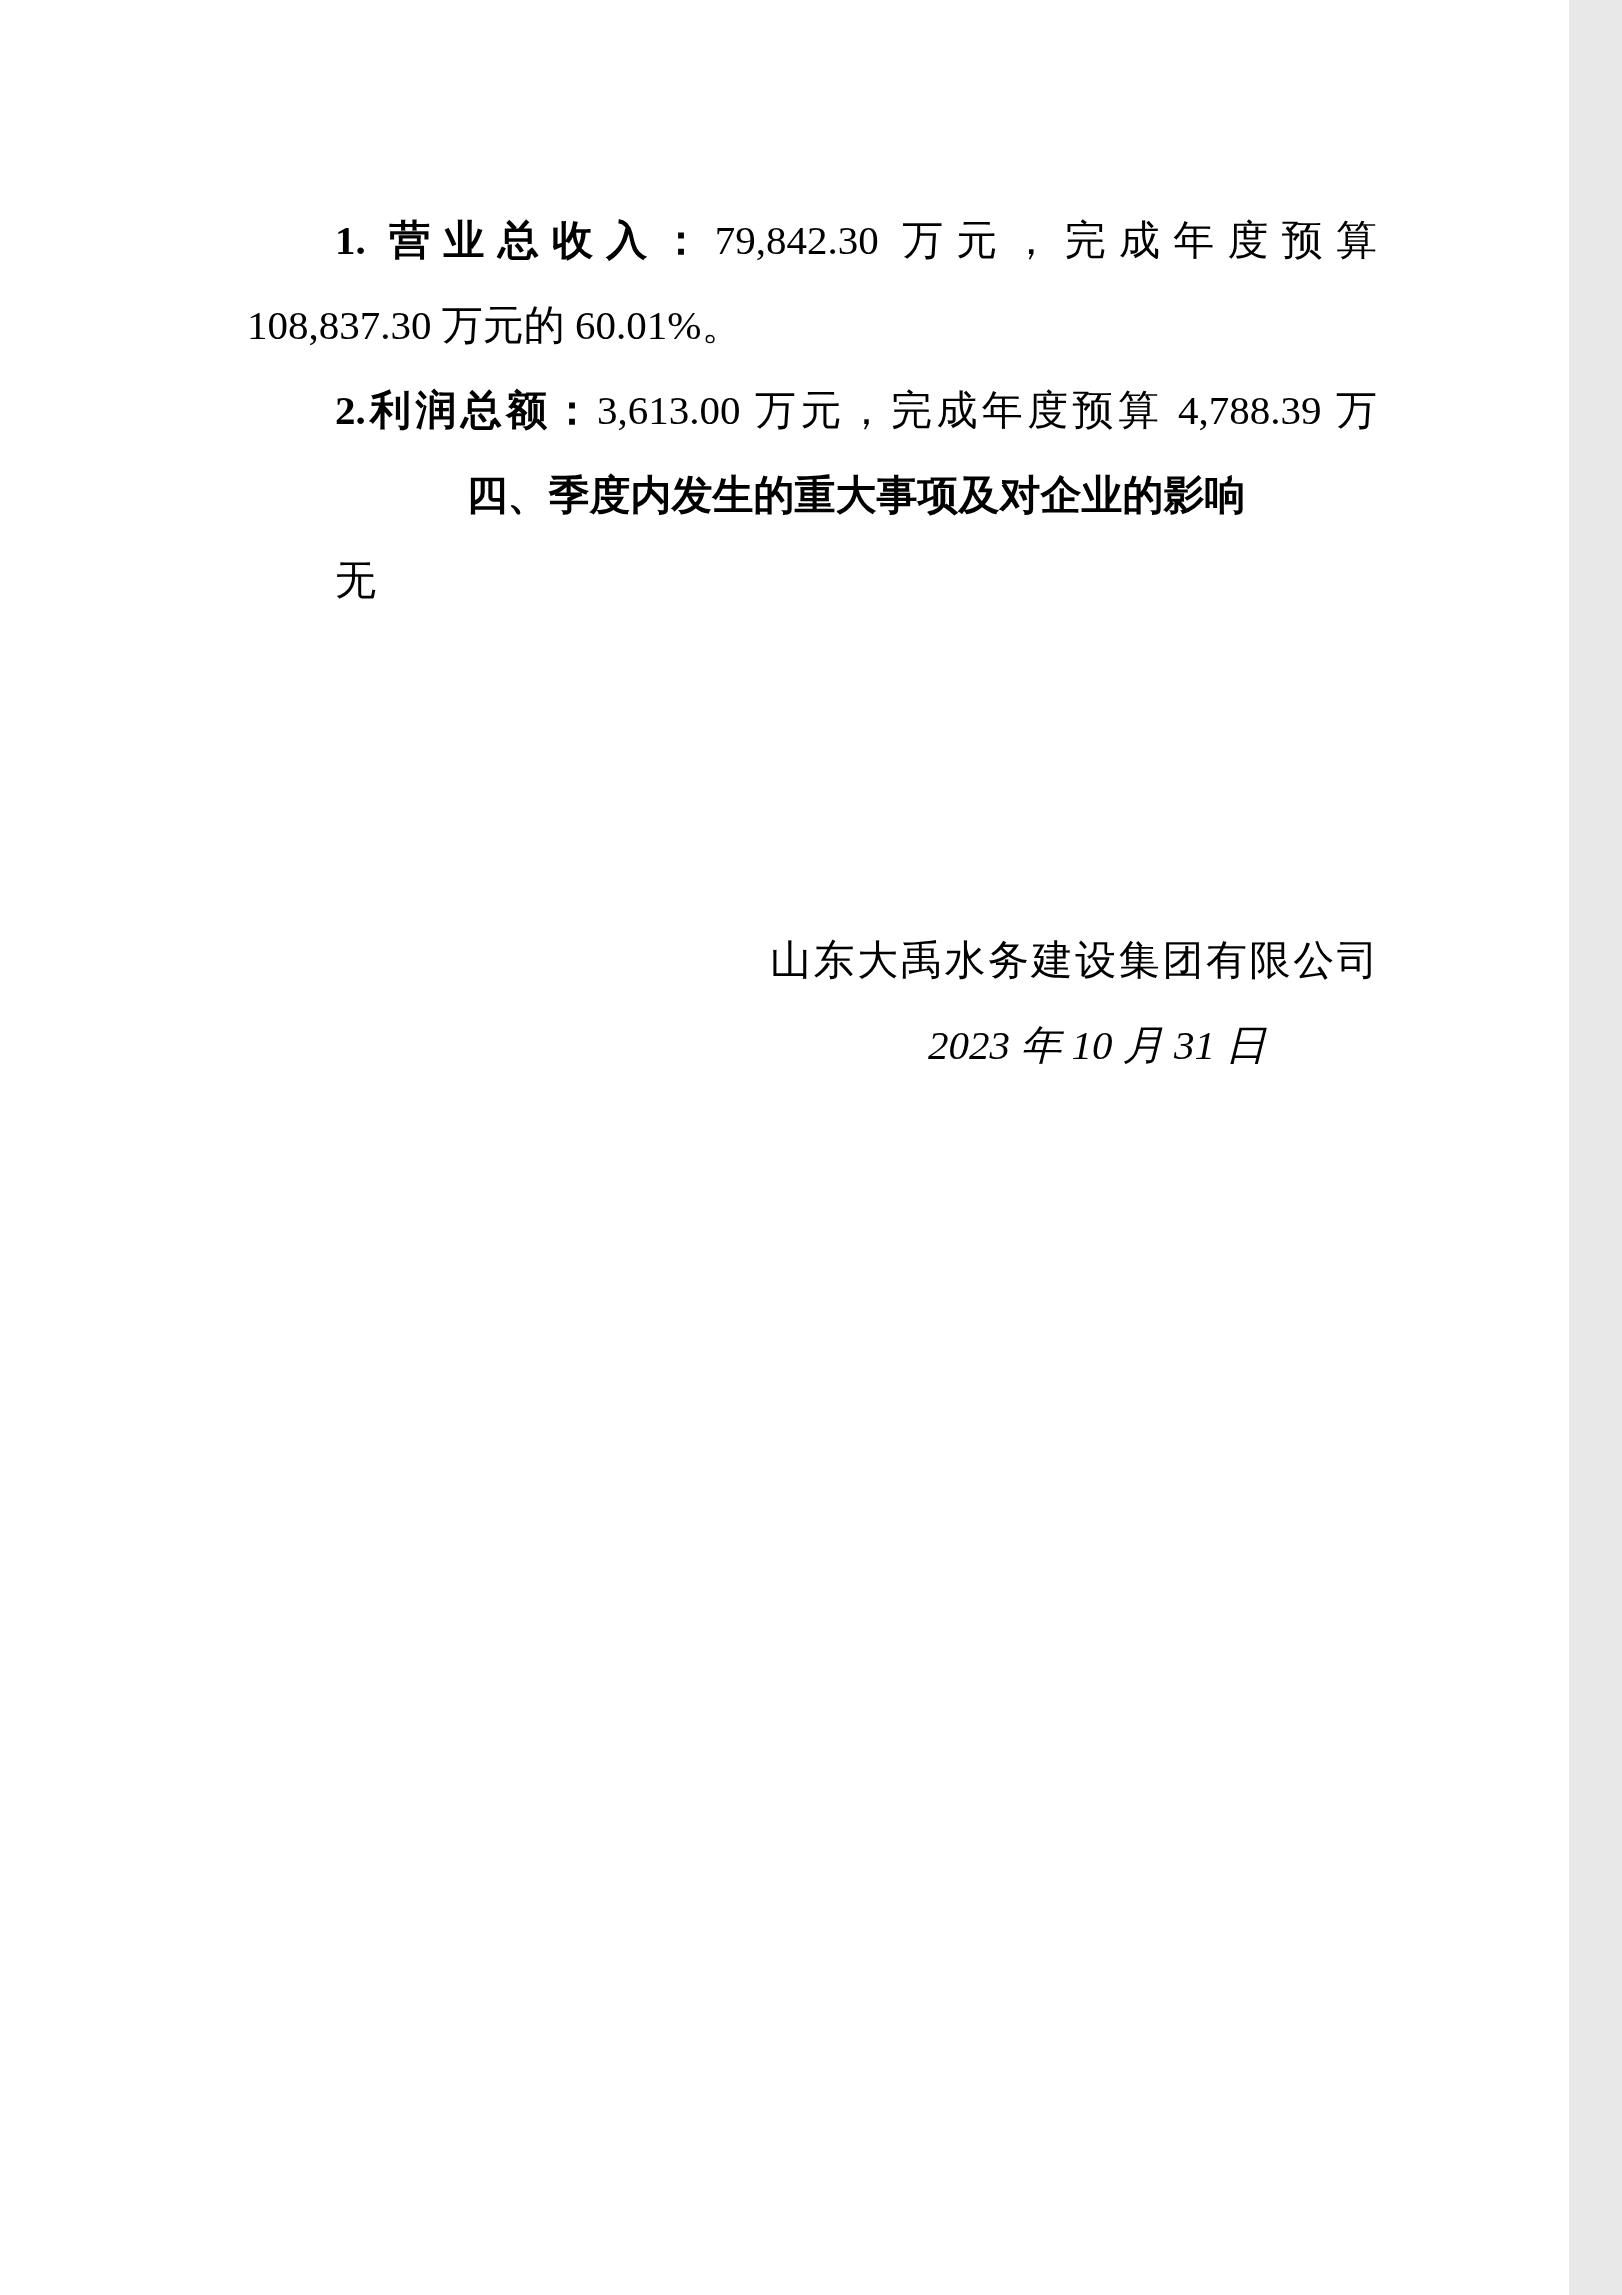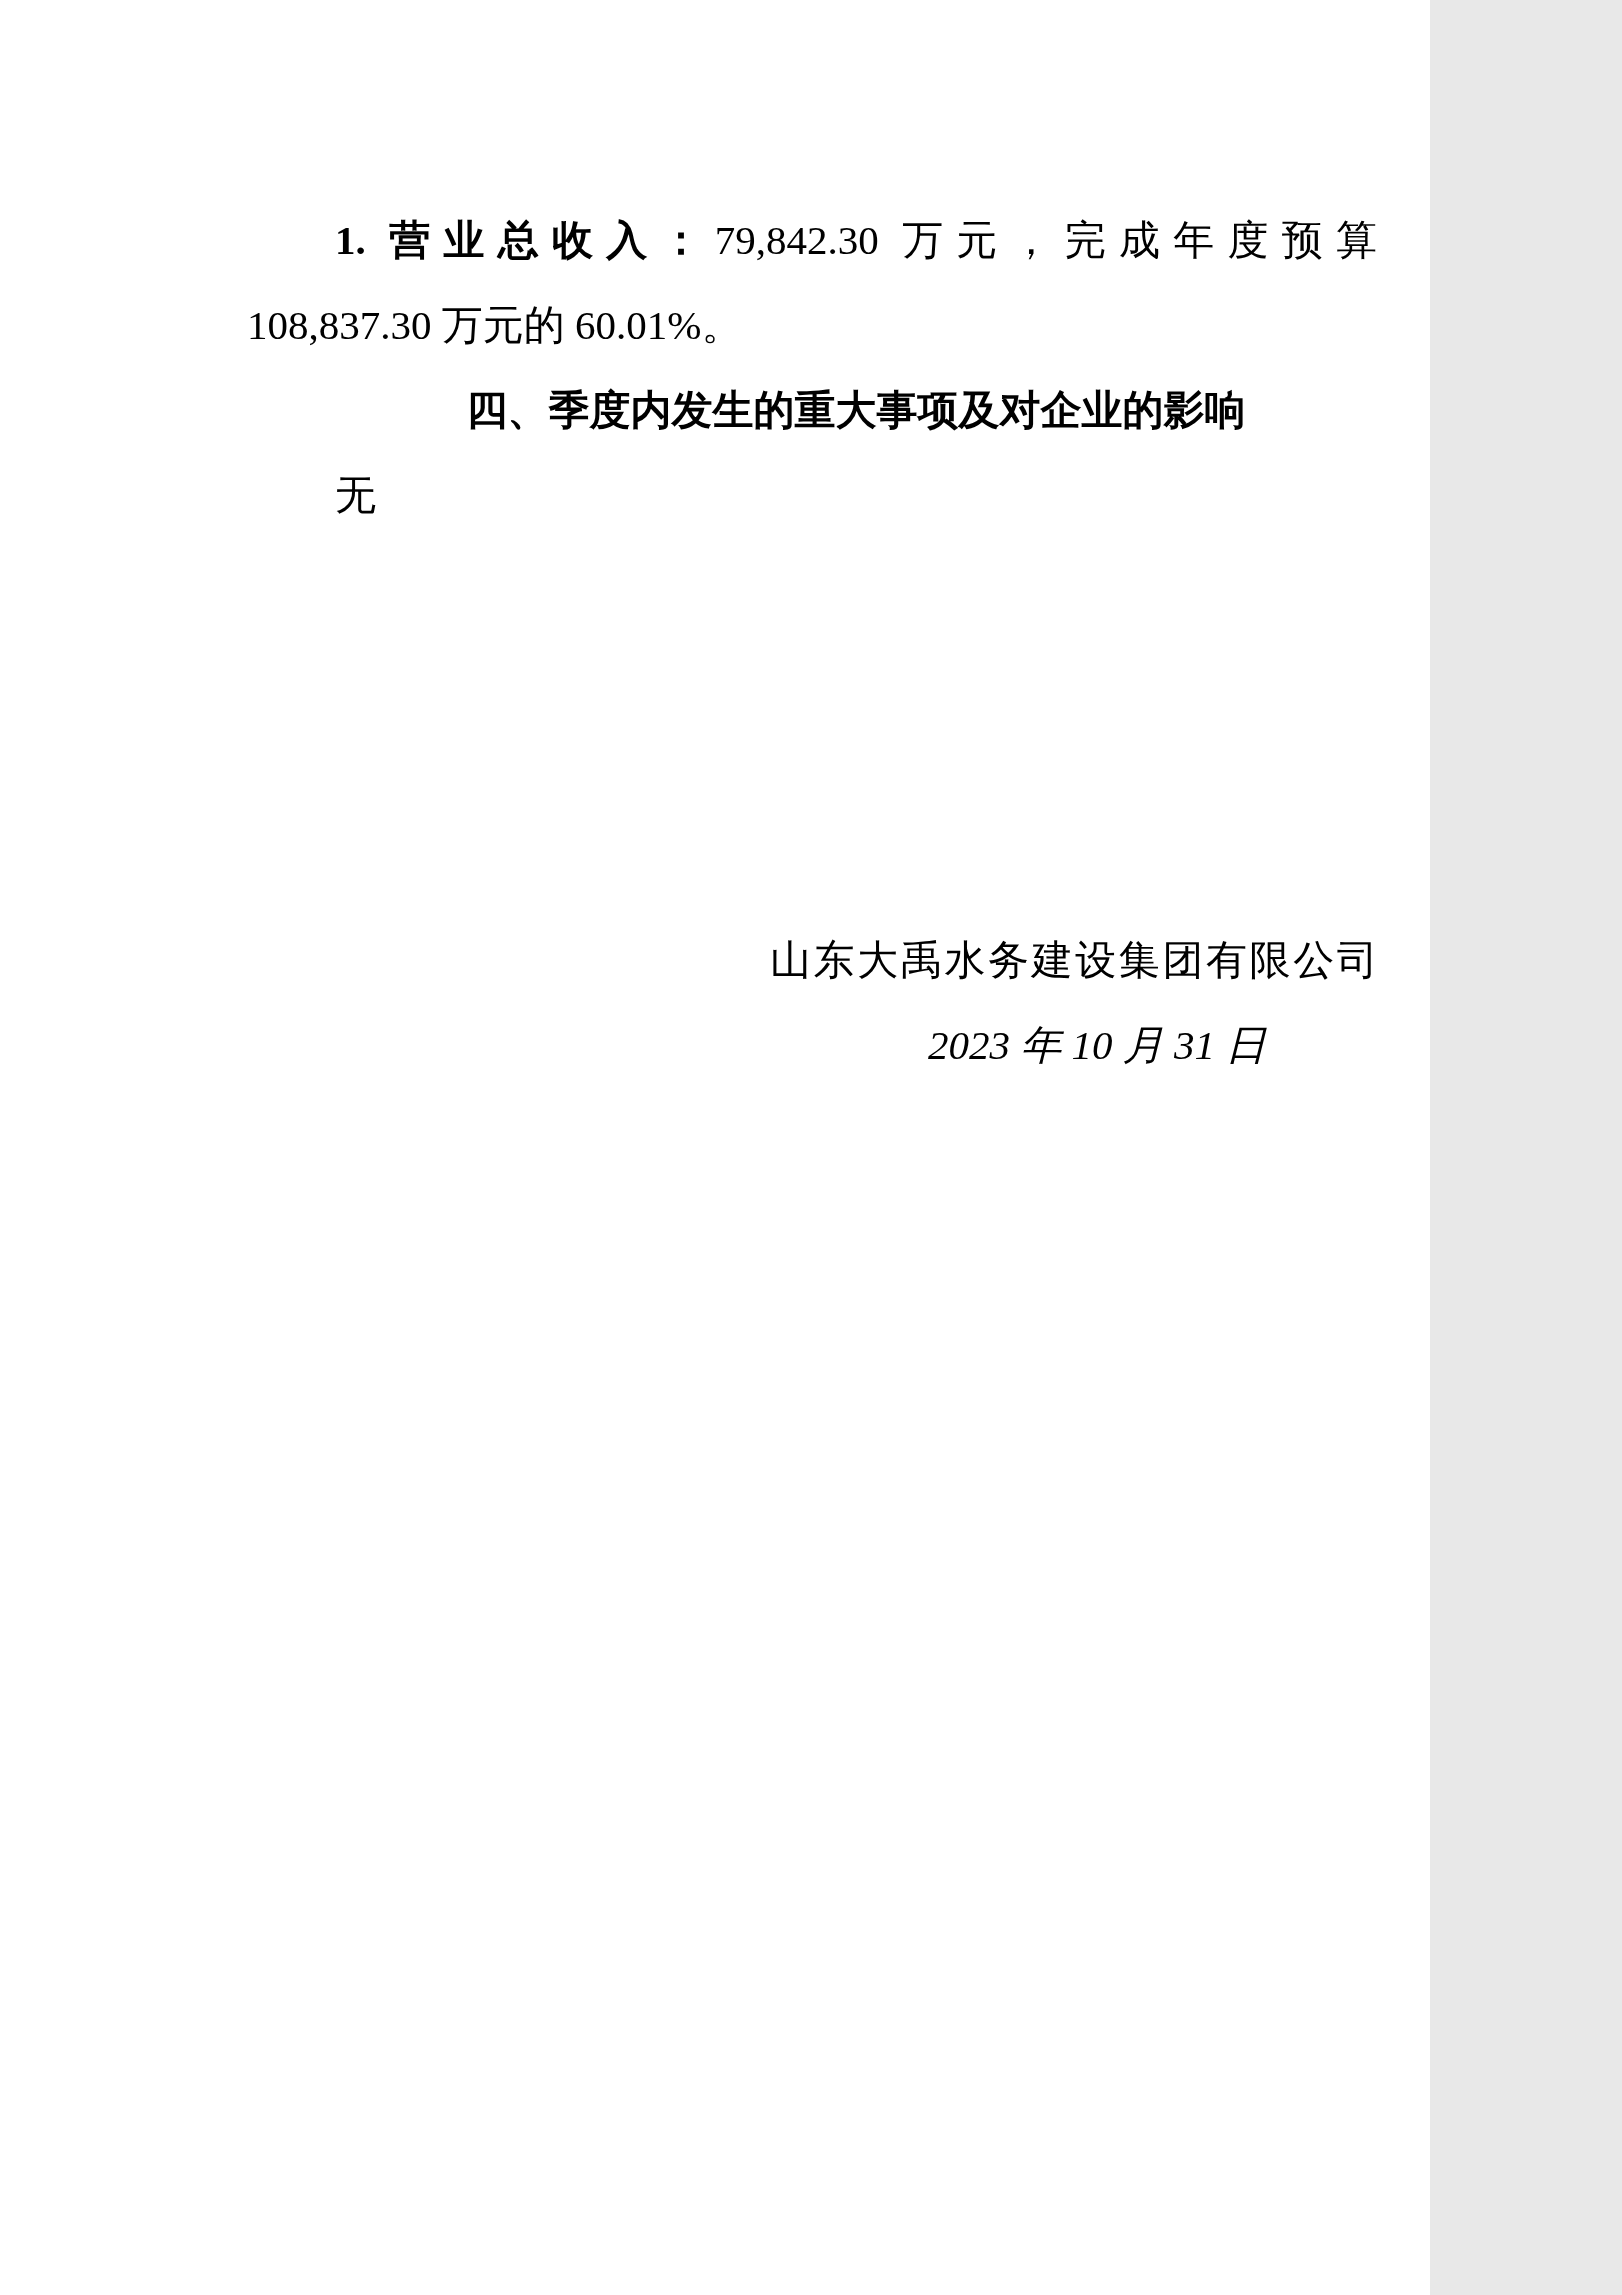--- a/index.html
+++ b/index.html
@@ -2,21 +2,21 @@
 <html style="font-size:10.5px"><head>
 <meta charset="utf-8">
 <style>
   html, body {
     margin: 0;
     padding: 0;
     background: #e8e8e8;
   }
   .page {
     position: relative;
-    width: 1430px;
+    width: 1569px;
     height: 2295px;
     background: #ffffff;
     color: #000000;
     font-family: "Liberation Serif", "DejaVu Serif", serif;
     overflow: hidden;
   }
   .report-body {
     position: absolute;
     left: 247px;
     top: 198px;
@@ -70,20 +70,21 @@
 <body>
 
 <div class="page">
 
   <div class="report-body">
 
     <p class="doc-line indent justify"><span class="bold-label">1. 营业总收入：</span><span>79,842.30 万元，完成年度预算</span></p>
 
     <p class="doc-line"><span>108,837.30 万元的 60.01%。</span></p>
 
+    <p class="doc-line indent justify"><span class="bold-label">2.利润总额：</span><span>3,613.00 万元，完成年度预算 4,788.39 万</span></p>
 
 
     <p class="doc-line indent heading"><span>四、季度内发生的重大事项及对企业的影响</span></p>
 
     <p class="doc-line indent"><span>无</span></p>
 
   </div>
 
   <div class="signature-block">
     <div class="company-line">山东大禹水务建设集团有限公司</div>

